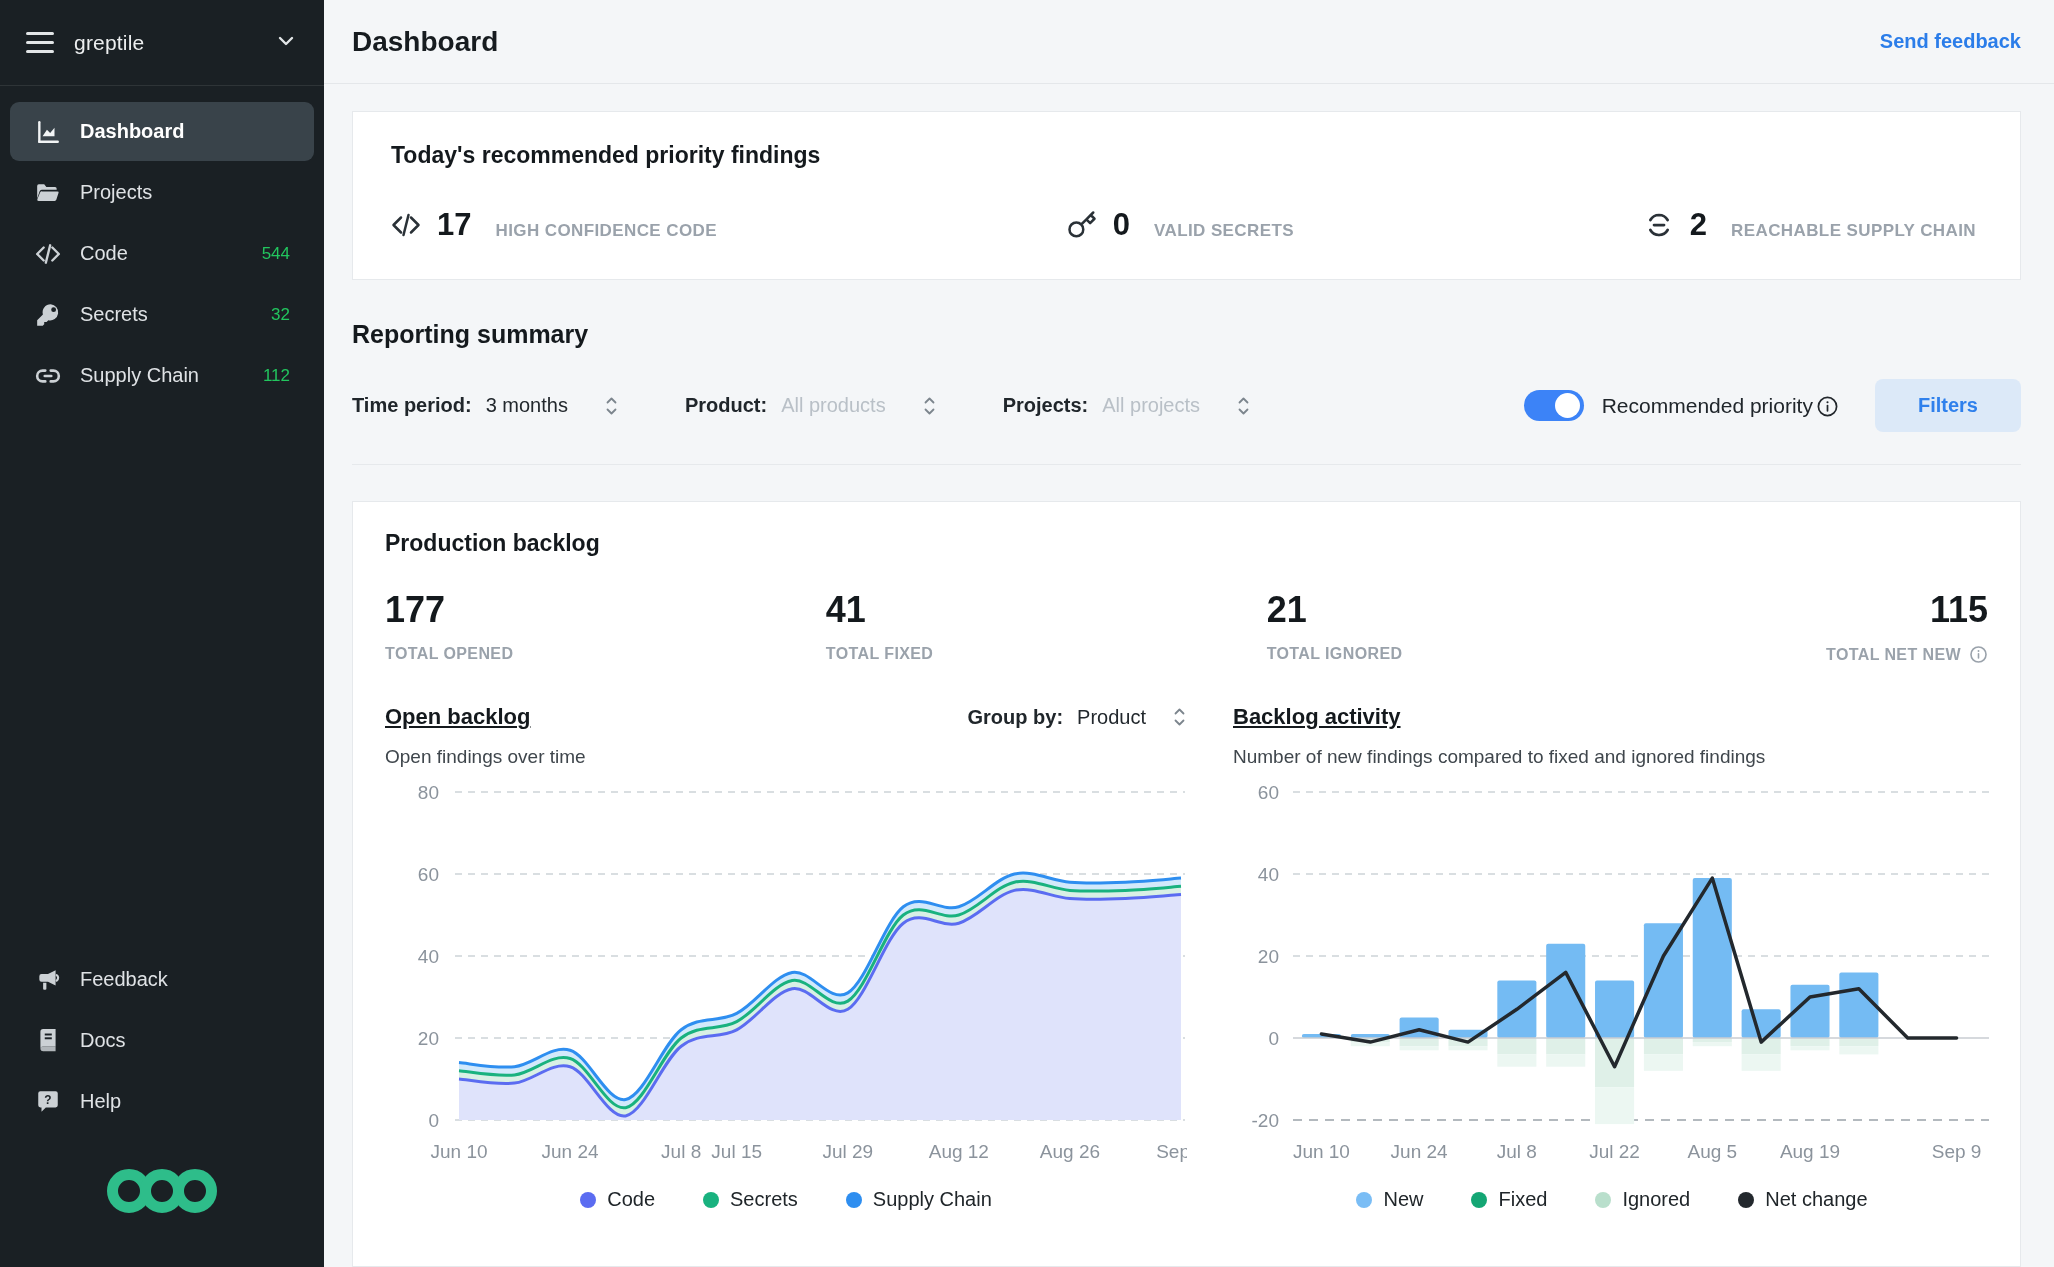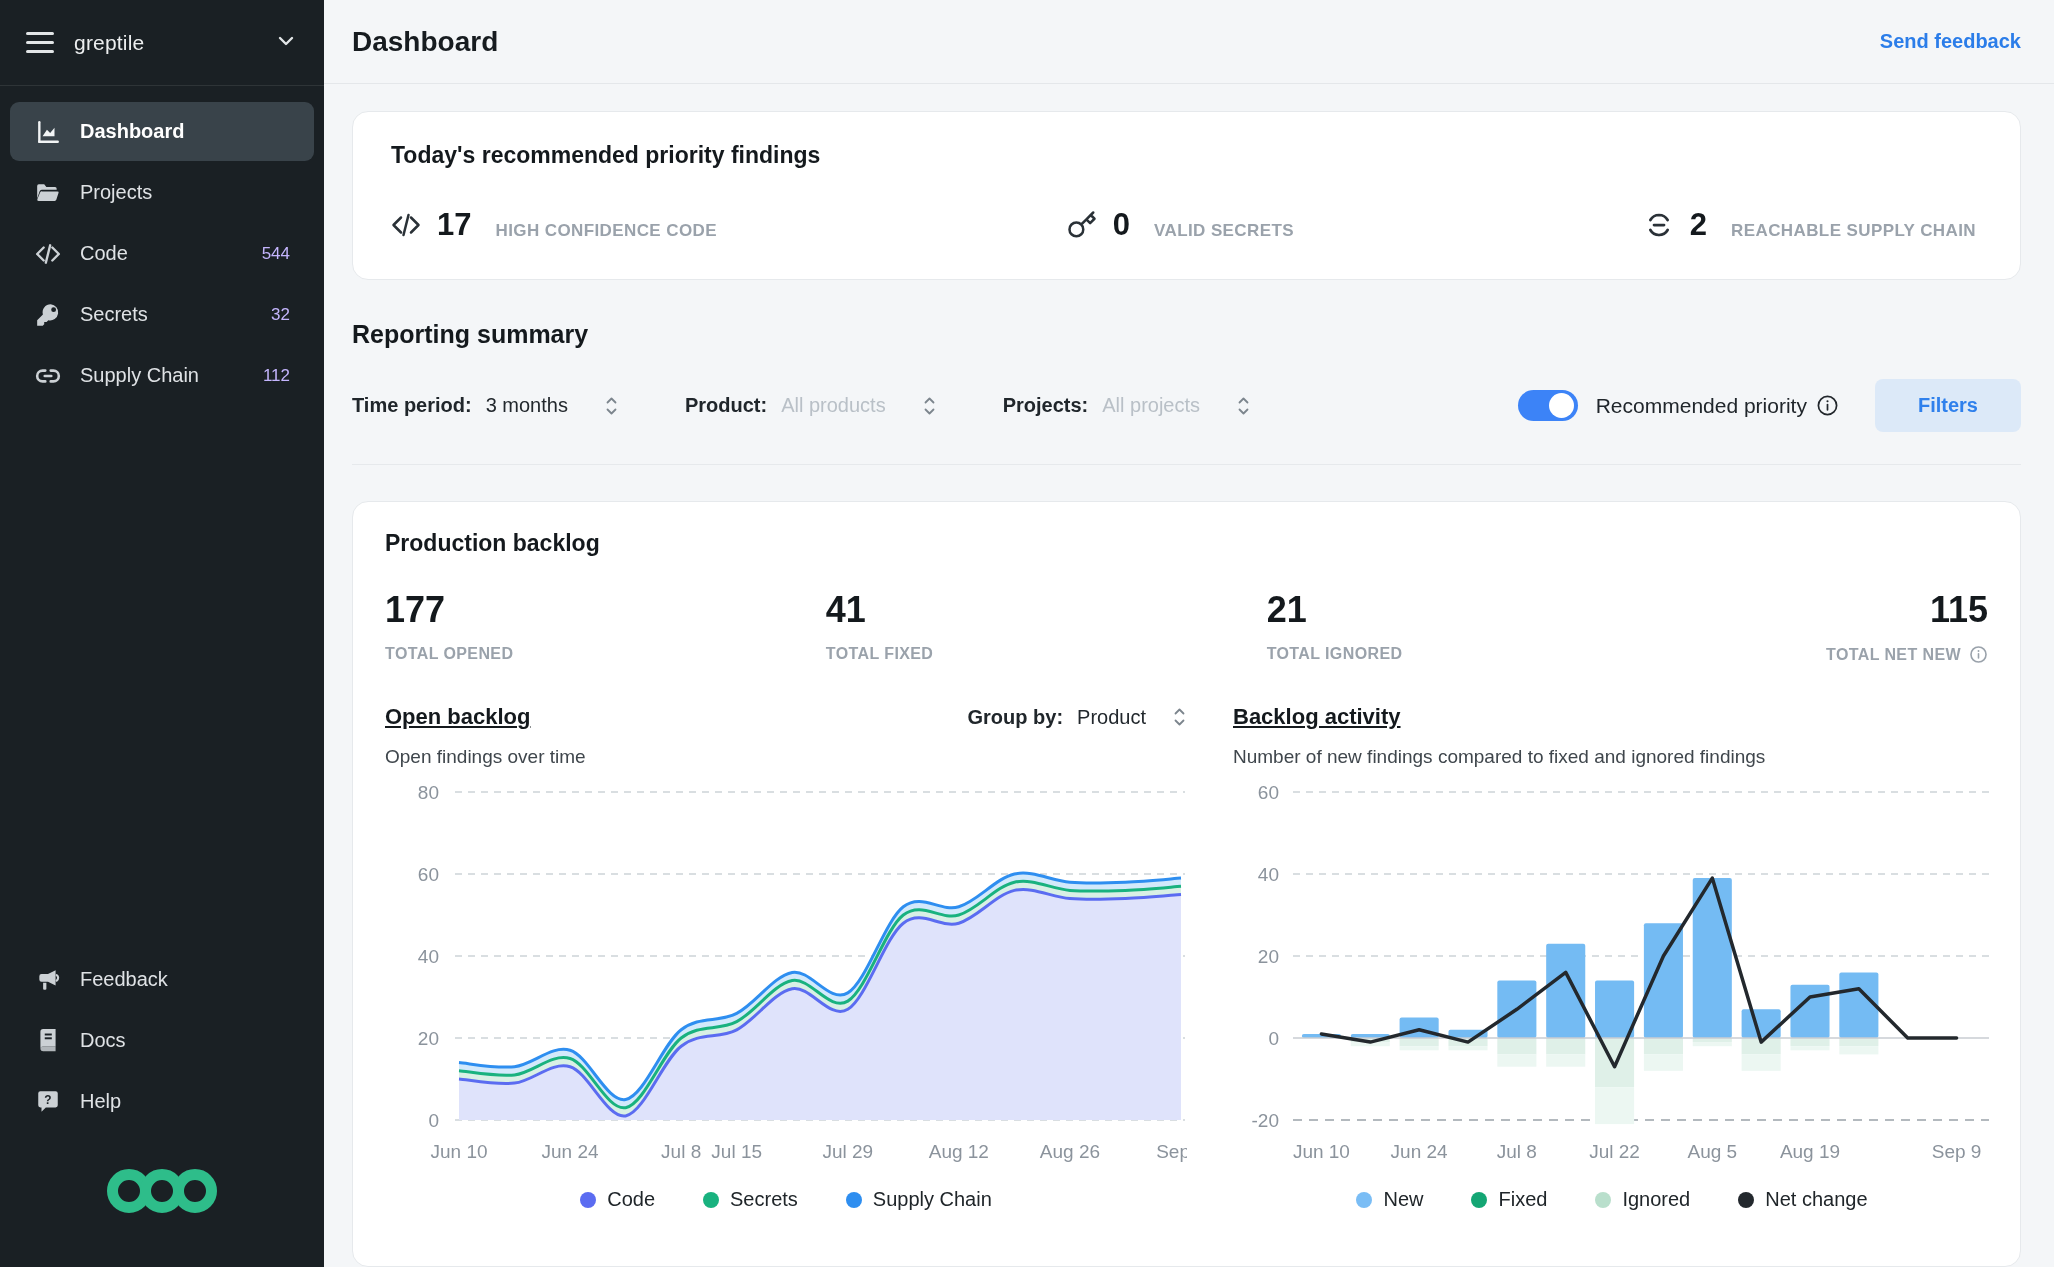--- a/index.html
+++ b/index.html
@@ -11,52 +11,52 @@
   .side-header { height:86px; display:flex; align-items:center; gap:20px; padding:0 26px; border-bottom:1px solid rgba(255,255,255,.09); }
   .hamburger { display:flex; flex-direction:column; gap:6px; width:28px; cursor:pointer; }
   .hamburger span { display:block; height:3px; background:#e2e5e7; border-radius:2px; }
   .org-name { font-size:21px; letter-spacing:.2px; color:#eceeef; }
   .side-chevron { margin-left:auto; }
   .nav { padding:16px 10px 0 10px; display:flex; flex-direction:column; gap:2px; }
   .nav-item { height:59px; display:flex; align-items:center; gap:19px; padding:0 24px; border-radius:9px; font-size:20px; color:#dfe2e5; cursor:pointer; }
   .nav-item.active { background:#39434a; font-weight:bold; color:#ffffff; }
   .nav-item .icon { width:27px; height:27px; color:#ccd1d5; flex:none; display:flex; align-items:center; justify-content:center; }
   .nav-item.active .icon { color:#f2f4f5; }
-  .nav-count { margin-left:auto; font-size:17px; color:#c4b5fd; font-weight:normal; }
+  .nav-count { margin-left:auto; font-size:17px; color:#22c55e; font-weight:normal; }
   .side-footer { margin-top:auto; padding:0 10px; display:flex; flex-direction:column; gap:2px; }
   .side-logo { margin:26px auto 40px auto; }
 
   
   .main { flex:1; display:flex; flex-direction:column; min-width:0; }
   .topbar { height:86px; display:flex; align-items:center; justify-content:space-between; padding:0 33px 0 28px; border-bottom:1px solid #e4e7ea; }
   .page-title { font-size:28px; font-weight:bold; color:#171c20; }
   .feedback-link { font-size:20px; font-weight:bold; color:#2b7de9; cursor:pointer; text-decoration:none; }
   .content { padding:27px 33px 0 28px; }
 
-  .card { background:#ffffff; border:1px solid #e6e9ec; border-radius:16px; }
+  .card { background:#ffffff; border:1px solid #e6e9ec; border-radius:0; }
   .priority-card { padding:30px 38px 36px 38px; }
   .card-title { font-size:23px; font-weight:bold; color:#14191d; }
   .priority-stats { display:flex; justify-content:space-between; align-items:flex-start; margin-top:38px; padding-right:6px; }
   .pstat { display:flex; align-items:center; gap:16px; }
   .pstat .picon { width:30px; height:30px; color:#2a3137; display:flex; align-items:center; justify-content:center; }
   .pstat-value { font-size:31px; font-weight:bold; color:#14191d; }
   .pstat-label { font-size:17px; font-weight:bold; color:#9aa2ab; letter-spacing:.4px; margin-left:8px;margin-top:12px; }
 
   .report-section { margin-top:40px; }
   .section-title { font-size:25px; font-weight:bold; color:#14191d; }
   .filter-row { display:flex; align-items:center; margin-top:30px; padding-bottom:32px; border-bottom:1px solid #e6e9ec; }
   .filter-group { display:flex; align-items:center; gap:10px; margin-right:66px; cursor:pointer; }
   .filter-label { font-size:20px; font-weight:bold; color:#20262b; }
   .filter-value { font-size:20px; color:#22282d; margin-left:4px; }
   .filter-value.placeholder { color:#b9c0c7; }
   .select-caret { margin-left:26px; color:#7c858d; display:flex; }
   .toggle-group { margin-left:auto; display:flex; align-items:center; gap:18px; }
   .toggle { width:60px; height:31px; border-radius:16px; background:#3c83f7; position:relative; cursor:pointer; flex:none; }
   .toggle .knob { position:absolute; top:3px; right:4px; width:25px; height:25px; border-radius:50%; background:#ffffff; }
-  .toggle-label { font-size:21px; color:#20262b; display:flex; align-items:flex-start; gap:9px; }
+  .toggle-label { font-size:21px; color:#20262b; display:flex; align-items:flex-end; gap:3px; }
   .filters-btn { margin-left:36px; background:#dce9f8; color:#2f80ec; font-size:20px; font-weight:bold; border:none; border-radius:8px; padding:15px 43px; cursor:pointer; font-family:inherit; }
 
   .backlog-card { margin-top:36px; padding:28px 32px 26px 32px; height:766px; }
   .backlog-stats { display:flex; margin-top:32px; }
   .bstat { width:27.5%; }
   .bstat:last-child { width:17.5%; margin-left:auto; text-align:right; }
   .bstat-value { font-size:36px; font-weight:bold; color:#14191d; }
   .bstat-label { font-size:16px; font-weight:bold; color:#9aa2ab; letter-spacing:.4px; margin-top:14px; display:flex; align-items:center; gap:8px; }
   .bstat:last-child .bstat-label { justify-content:flex-end; }
 

